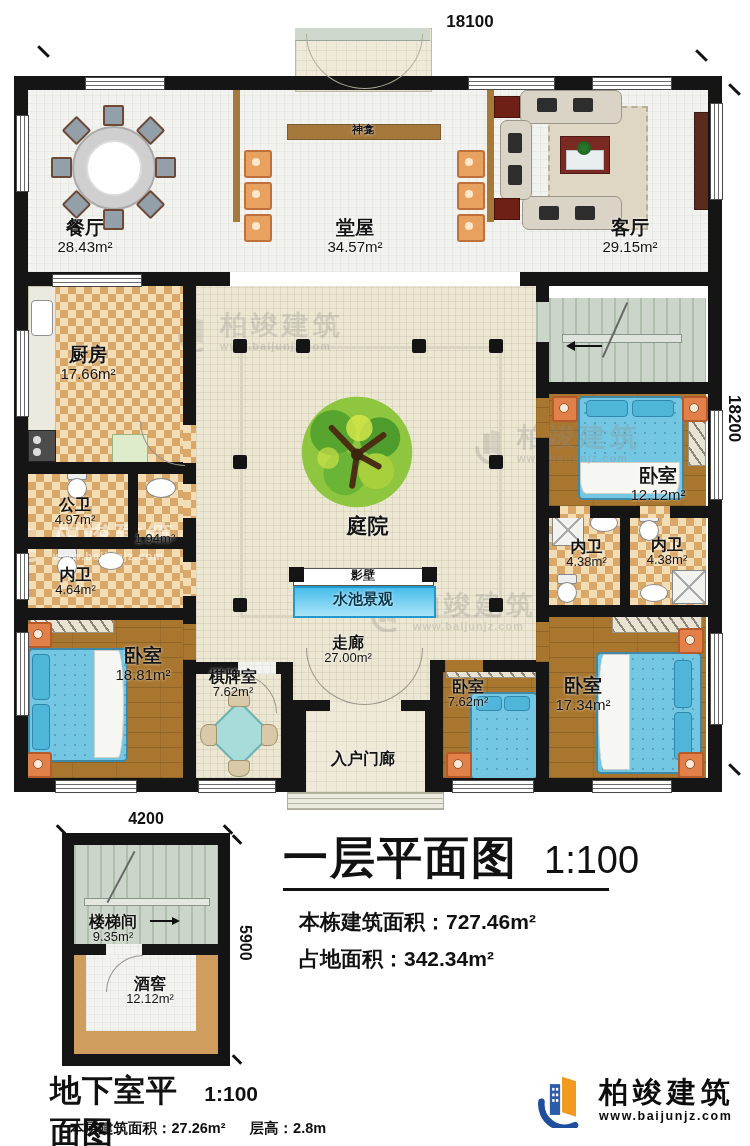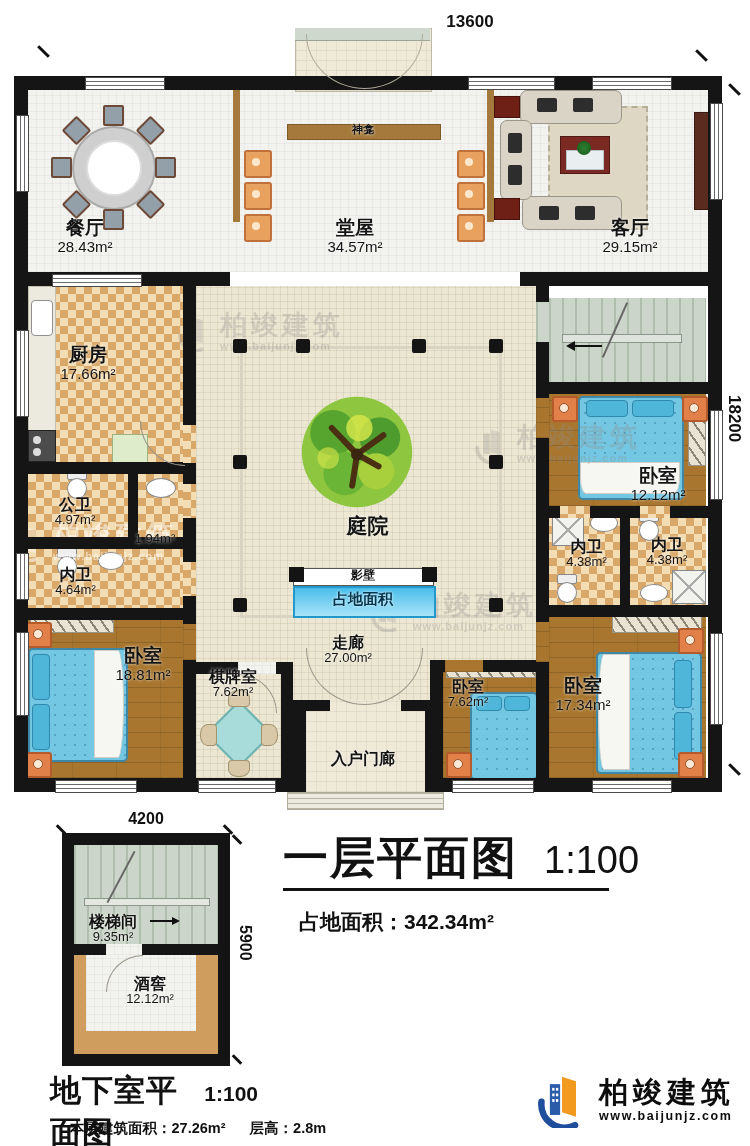--- a/index.html
+++ b/index.html
@@ -112,21 +112,21 @@
     </svg>
 
     <div class="abs" style="left:293px;top:568px;width:139px;height:16px;background:#fff;border:1px solid #555;z-index:24;"></div>
     <div class="abs" style="left:289px;top:567px;width:15px;height:15px;background:#141414;z-index:25;"></div>
     <div class="abs" style="left:422px;top:567px;width:15px;height:15px;background:#141414;z-index:25;"></div>
     <div class="rl" style="left:313px;top:569px;width:100px;z-index:31;">
         <div style="font-size:12px;font-weight:bold;">影壁</div>
       </div>
     <div class="abs" style="left:293px;top:586px;width:139px;height:28px;background:linear-gradient(180deg,#49bdea,#a9e4f8);border:2px solid #2398cc;z-index:24;"></div>
     <div class="rl" style="left:313px;top:591px;width:100px;z-index:31;">
-        <div style="font-size:15px;font-weight:bold;color:#05364e;">占地面积</div>
+        <div style="font-size:15px;font-weight:bold;color:#05364e;">水池景观</div>
       </div>
 
     <div class="abs" style="left:287px;top:124px;width:152px;height:14px;background:#a5793c;border:1px solid #7d5a28;z-index:12;"></div>
     <div class="rl" style="left:313px;top:124px;width:100px;z-index:31;">
         <div style="font-size:11px;font-weight:bold;">神龛</div>
       </div>
     <div class="abs" style="left:233px;top:90px;width:7px;height:132px;background:#a5793c;z-index:12;"></div>
     <div class="abs" style="left:487px;top:90px;width:7px;height:132px;background:#a5793c;z-index:12;"></div>
     <div class="ochair" style="left:244px;top:150px;"></div>
     <div class="ochair" style="left:244px;top:182px;"></div>
@@ -357,21 +357,21 @@
       </div>
     <div class="rl" style="left:533px;top:676px;width:100px;">
         <div class="nm">卧室</div>
         <div class="ar">17.34m²</div>
       </div>
     <div class="rl sm" style="left:418px;top:678px;width:100px;">
         <div class="nm">卧室</div>
         <div class="ar">7.62m²</div>
       </div>
 
-    <div class="dim" style="left:410px;top:12px;width:120px;text-align:center;">13600</div>
+    <div class="dim" style="left:410px;top:12px;width:120px;text-align:center;">18100</div>
     <div class="dim v" style="left:724px;top:395px;">18200</div>
     <div class="tick" style="left:36px;top:50px;"></div>
     <div class="tick" style="left:694px;top:54px;"></div>
     <div class="tick" style="left:727px;top:88px;"></div>
     <div class="tick" style="left:727px;top:768px;"></div>
 
     <div class="wm" style="left:175px;top:312px;">
       <svg width="38" height="38" viewBox="0 0 60 60">
           <path d="M8 34 A 24 24 0 0 0 42 56" stroke="currentColor" stroke-width="6" fill="none" stroke-linecap="round"></path>
           <rect x="18" y="12" width="10" height="32" fill="currentColor"></rect>
@@ -456,20 +456,21 @@
     </div>
   </div>
 
   <div>
     <div class="titleline" style="left:283px;top:828px;text-align:center;">
       <span style="font-size:45px;font-weight:bold;letter-spacing:2px;">一层平面图</span>
       <span style="font-size:38px;font-weight:500;margin-left:26px;">1:100</span>
     </div>
     <div class="abs" style="left:283px;top:888px;width:326px;height:3px;background:#111;z-index:30;"></div>
     <div class="stats" style="left:299px;top:903px;">
+      <div class="row"><span>本栋建筑面积：</span><span>727.46m²</span></div>
       <div class="row"><span>占地面积：</span><span>342.34m²</span></div>
     </div>
   </div>
 
   <div class="logo" style="left:534px;top:1072px;">
     <svg width="56" height="56" viewBox="0 0 60 60">
       <path d="M8 32 A 25 25 0 0 0 44 57" stroke="#1f4e9c" stroke-width="7" fill="none" stroke-linecap="round"></path>
       <rect x="17" y="13" width="11" height="33" fill="#2a5caa"></rect>
       <rect x="19.5" y="17" width="2.5" height="3" fill="#fff"></rect>
         <rect x="23.5" y="17" width="2.5" height="3" fill="#fff"></rect>

